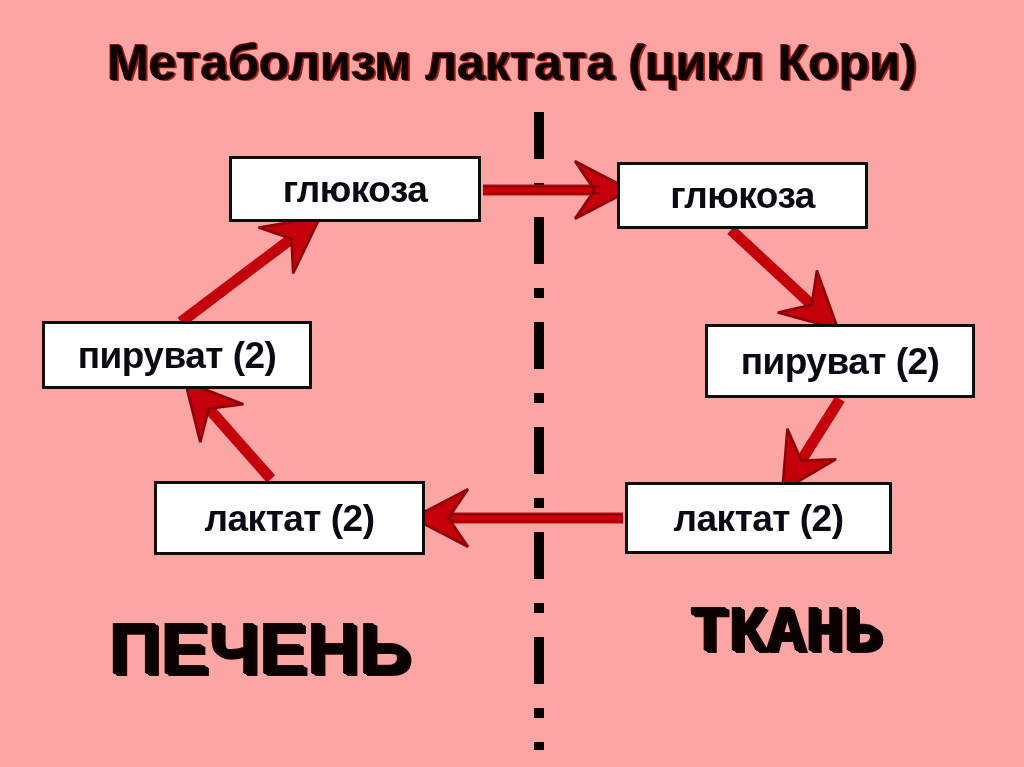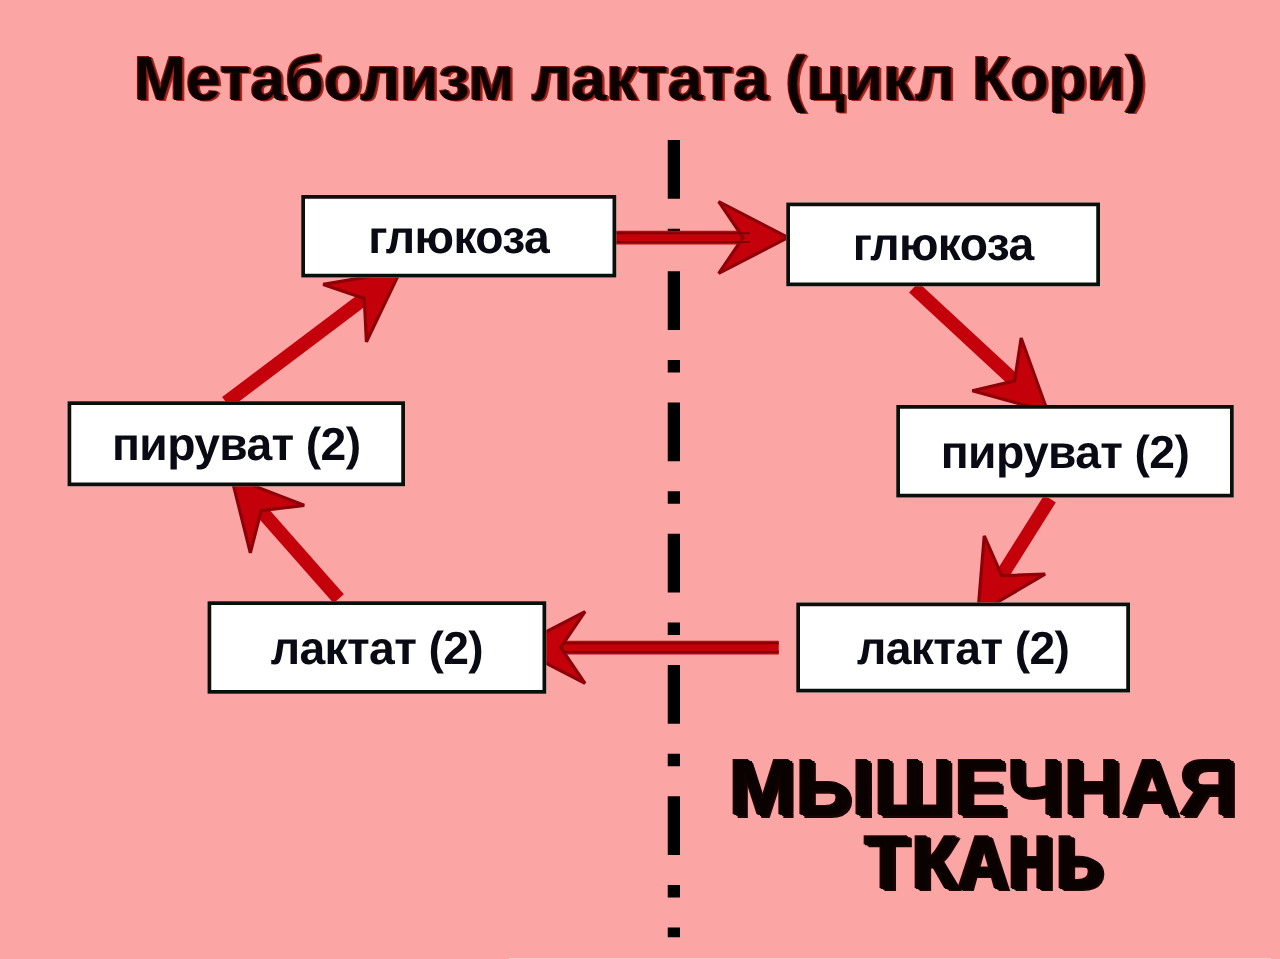--- a/index.html
+++ b/index.html
@@ -38,21 +38,20 @@
   
   .node {
     position: absolute;
     box-sizing: border-box;
     background: #ffffff;
     border: 3px solid #0a0f0a;
     display: flex;
     align-items: center;
     justify-content: center;
     z-index: 6;
-    margin-left: 12px;
   }
   .node span {
     font-family: "Liberation Sans", sans-serif;
     font-weight: bold;
     font-size: 37px;
     color: #0a0a14;
     white-space: nowrap;
     line-height: 1;
     letter-spacing: -0.5px;
   }
@@ -178,19 +177,19 @@
   </div>
 
   <div class="node" id="node-muscle-pyruvate">
     <span>пируват (2)</span>
   </div>
 
   <div class="node" id="node-muscle-lactate">
     <span>лактат (2)</span>
   </div>
 
+  <div class="tissue" id="tissue-liver">ПЕЧЕНЬ</div>
 
   <div class="tissue" id="tissue-muscle">
-    <span class="line1">МЫШЕЧНАЯ</span>
     <span class="line2">ТКАНЬ</span>
   </div>
 
 </div>
 
 </body></html>

